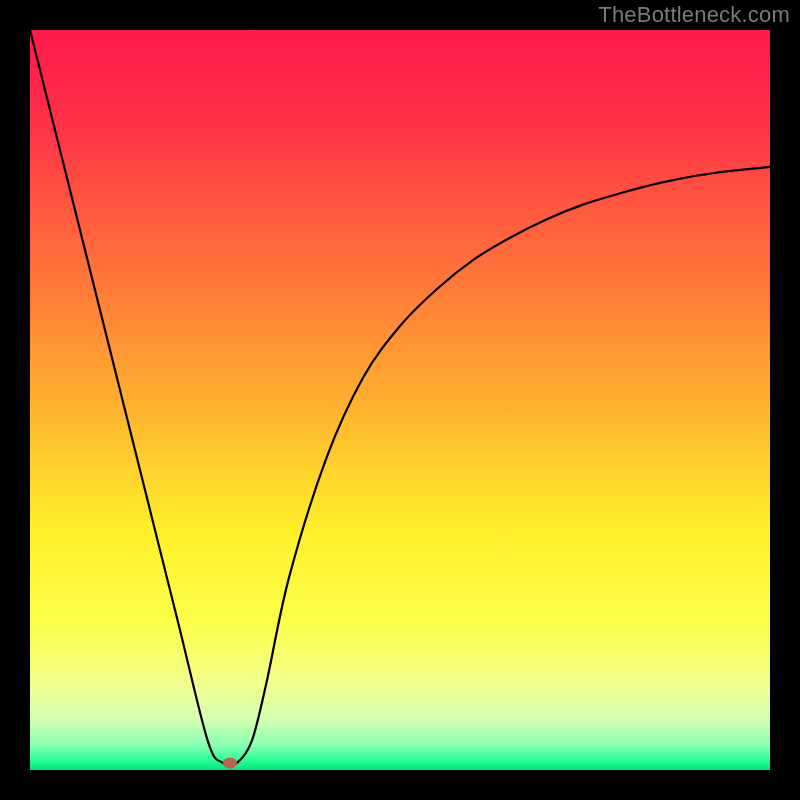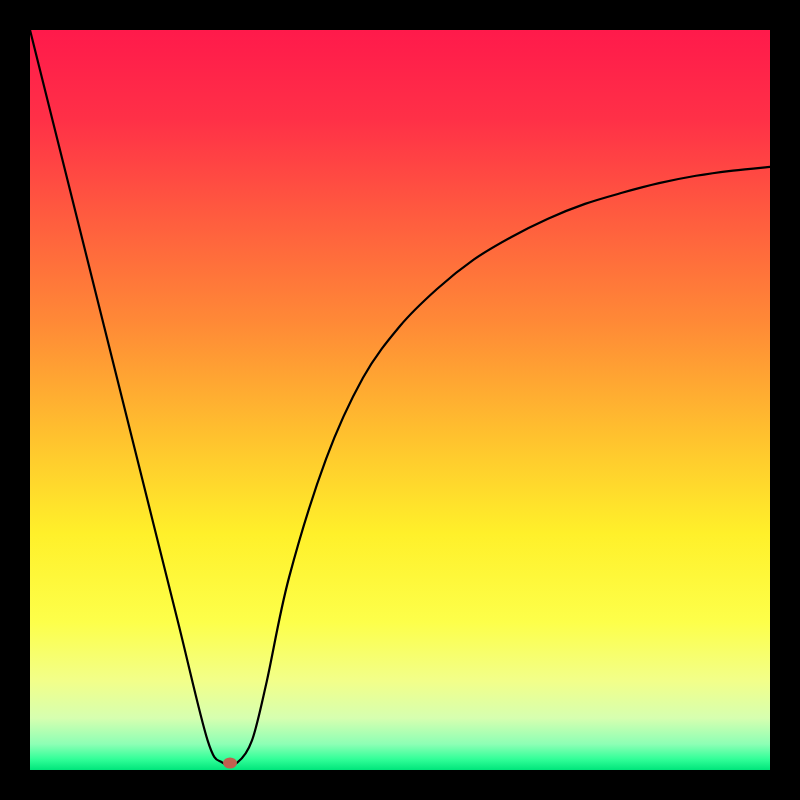--- a/index.html
+++ b/index.html
@@ -82,14 +82,15 @@
     </svg>
 
     <svg class="curve-svg" viewBox="0 0 740 740" preserveAspectRatio="none">
       <path id="curve-path" d="M 0,0 C 6.166666666666667,24.666666666666668 24.666666666666664,98.66666666666666 37,148 C 49.333333333333336,197.33333333333334 61.666666666666664,246.66666666666666 74,296 C 86.33333333333333,345.3333333333333 98.66666666666667,394.6666666666667 111,444 C 123.33333333333333,493.3333333333333 136.9,547.6 148,592 C 159.1,636.4 170.2,686.9666666666667 177.6,710.4 C 185,733.8333333333333 187.46666666666667,728.9 192.4,732.6 C 197.33333333333334,736.3000000000001 202.26666666666668,736.3000000000001 207.20000000000002,732.6 C 212.13333333333335,728.9 217.06666666666666,723.9666666666667 222,710.4 C 226.93333333333334,696.8333333333333 230.63333333333335,678.3333333333334 236.8,651.2 C 242.96666666666667,624.0666666666667 249.13333333333333,584.6 259,547.6 C 268.8666666666667,510.6 283.6666666666667,462.5 296,429.2 C 308.3333333333333,395.9 320.6666666666667,369.99999999999994 333,347.79999999999995 C 345.3333333333333,325.59999999999997 357.66666666666663,310.8 370,296 C 382.33333333333337,281.2 394.66666666666674,270.1 407.00000000000006,259 C 419.33333333333337,247.9 431.6666666666667,238.03333333333336 444,229.40000000000003 C 456.3333333333333,220.7666666666667 468.6666666666667,213.98333333333338 481,207.20000000000005 C 493.3333333333333,200.4166666666667 505.6666666666667,194.25000000000006 518,188.70000000000005 C 530.3333333333334,183.15000000000003 542.6666666666666,178.21666666666667 555,173.89999999999998 C 567.3333333333334,169.5833333333333 579.6666666666666,166.25333333333327 592,162.79999999999995 C 604.3333333333334,159.34666666666664 616.6666666666666,156.0166666666667 629,153.18000000000006 C 641.3333333333334,150.34333333333342 653.6666666666666,147.87666666666678 666,145.7800000000001 C 678.3333333333334,143.6833333333334 690.6666666666666,142.0799999999999 703,140.5999999999999 C 715.3333333333334,139.11999999999992 733.8333333333334,137.51666666666674 740,136.9000000000001" stroke="#000" stroke-width="2.2" fill="none" stroke-linejoin="round" stroke-linecap="round"></path>
     </svg>
 
     <div class="marker" id="marker" style="left: 199.8px; top: 732.6px;"></div>
 
   </div>
 
+  <div class="watermark">TheBottleneck.com</div>
 
 </div>
 
 </body></html>

